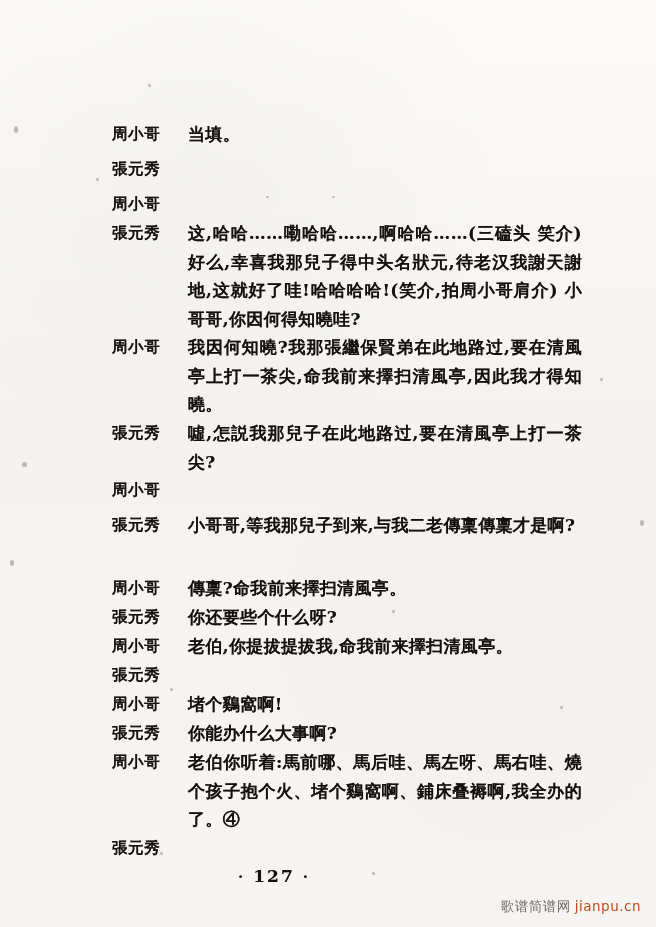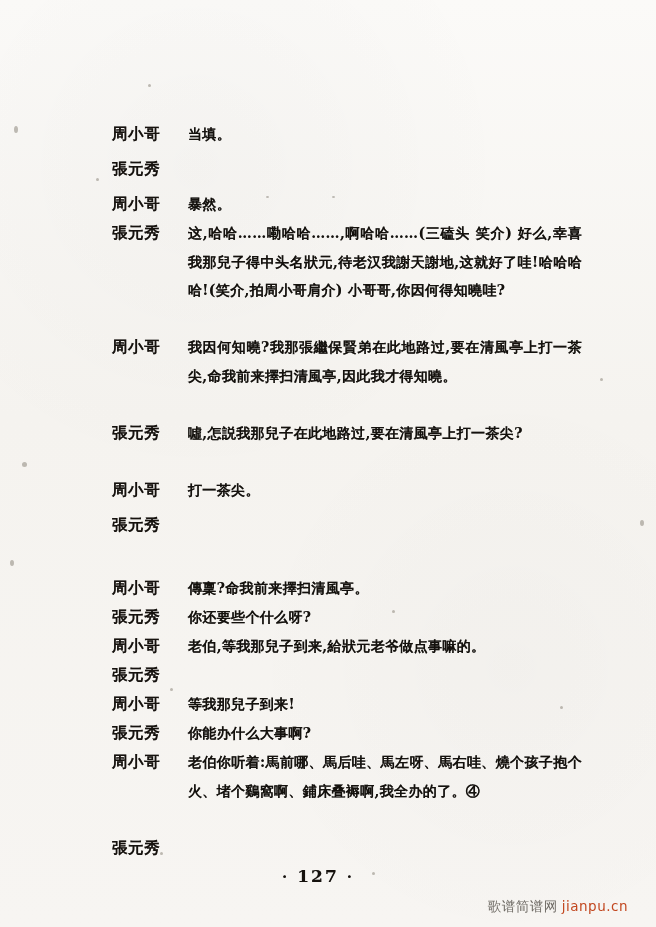--- a/index.html
+++ b/index.html
@@ -62,52 +62,51 @@
     line-height: 28.5px;
     font-weight: 700;
     color: #16120e;
     letter-spacing: 0.6px;
     white-space: nowrap;
     text-rendering: optimizeLegibility;
   }
 
   .speech {
     flex: 1 1 auto;
-    font-size: 14px;
+    font-size: 17px;
     line-height: 28.5px;
     font-weight: 700;
     color: #14110d;
     letter-spacing: 0.35px;
     text-align: justify;
     text-justify: inter-character;
   }
 
   
   #page-number {
     position: absolute;
     left: 0;
     top: 866px;
     width: 548px;
     text-align: center;
     font-size: 17px;
     font-weight: 700;
     letter-spacing: 2px;
     color: #16120e;
     font-family: "DejaVu Serif", "Liberation Serif", serif;
-    margin-left: 44px;
   }
   #page-number .dot { font-size: 15px; }
 
   #watermark {
     position: absolute;
     left: 0;
     top: 898px;
     width: 656px;
     text-align: right;
-    padding-right: 28px;
+    padding-right: 15px;
     box-sizing: border-box;
     font-size: 13.5px;
     letter-spacing: 0.5px;
     font-family: "DejaVu Sans", "Liberation Sans", sans-serif;
   }
   #watermark .wm-cn { color: #6e6a64; }
   #watermark .wm-url { color: #c2471f; margin-left: 4px; }
 
   
   .speaker, .speech, #page-number {
@@ -143,69 +142,68 @@
       <div class="speaker">周小哥</div>
       <div class="speech">当填。</div>
     </div>
 
     <div class="dialogue-row" style="top:143px;">
       <div class="speaker">張元秀</div>
     </div>
 
     <div class="dialogue-row" style="top:178px;">
       <div class="speaker">周小哥</div>
-      <div class="speech">暴然。</div>
     </div>
 
     <div class="dialogue-row" style="top:207px;">
       <div class="speaker">張元秀</div>
       <div class="speech">这,哈哈……嘞哈哈……,啊哈哈……(三磕头 笑介) 好么,幸喜我那兒子得中头名狀元,待老汉我謝天謝地,这就好了哇!哈哈哈哈!(笑介,拍周小哥肩介) 小哥哥,你因何得知曉哇?</div>
     </div>
 
     <div class="dialogue-row" style="top:321px;">
       <div class="speaker">周小哥</div>
       <div class="speech">我因何知曉?我那張繼保賢弟在此地路过,要在清風亭上打一茶尖,命我前来擇扫清風亭,因此我才得知曉。</div>
     </div>
 
     <div class="dialogue-row" style="top:407px;">
       <div class="speaker">張元秀</div>
       <div class="speech">噓,怎説我那兒子在此地路过,要在清風亭上打一茶尖?</div>
     </div>
 
     <div class="dialogue-row" style="top:464px;">
       <div class="speaker">周小哥</div>
-      <div class="speech">打一茶尖。</div>
     </div>
 
     <div class="dialogue-row" style="top:499px;">
       <div class="speaker">張元秀</div>
+      <div class="speech">小哥哥,等我那兒子到来,与我二老傳稟傳稟才是啊?</div>
     </div>
 
     <div class="dialogue-row" style="top:562px;">
       <div class="speaker">周小哥</div>
       <div class="speech">傳稟?命我前来擇扫清風亭。</div>
     </div>
 
     <div class="dialogue-row" style="top:591px;">
       <div class="speaker">張元秀</div>
       <div class="speech">你还要些个什么呀?</div>
     </div>
 
     <div class="dialogue-row" style="top:620px;">
       <div class="speaker">周小哥</div>
-      <div class="speech">老伯,等我那兒子到来,給狀元老爷做点事嘛的。</div>
+      <div class="speech">老伯,你提拔提拔我,命我前来擇扫清風亭。</div>
     </div>
 
     <div class="dialogue-row" style="top:649px;">
       <div class="speaker">張元秀</div>
     </div>
 
     <div class="dialogue-row" style="top:678px;">
       <div class="speaker">周小哥</div>
-      <div class="speech">等我那兒子到来!</div>
+      <div class="speech">堵个鷄窩啊!</div>
     </div>
 
     <div class="dialogue-row" style="top:707px;">
       <div class="speaker">張元秀</div>
       <div class="speech">你能办什么大事啊?</div>
     </div>
 
     <div class="dialogue-row" style="top:736px;">
       <div class="speaker">周小哥</div>
       <div class="speech">老伯你听着:馬前哪、馬后哇、馬左呀、馬右哇、燒个孩子抱个火、堵个鷄窩啊、鋪床叠褥啊,我全办的了。④</div>

